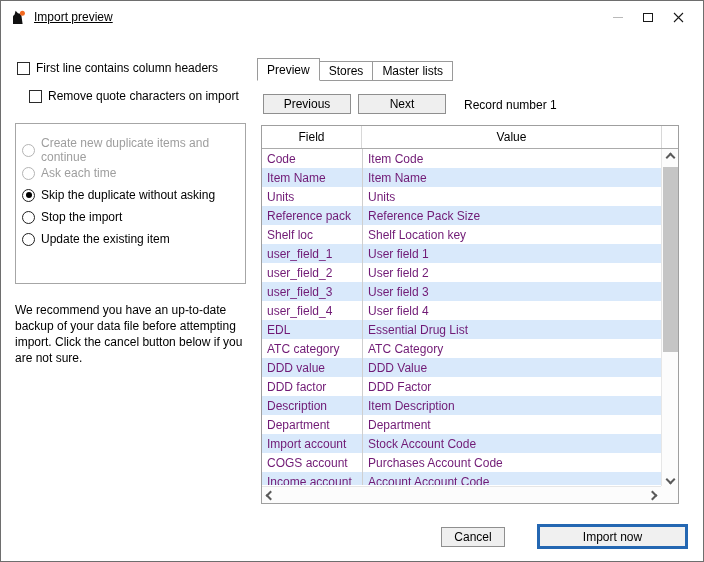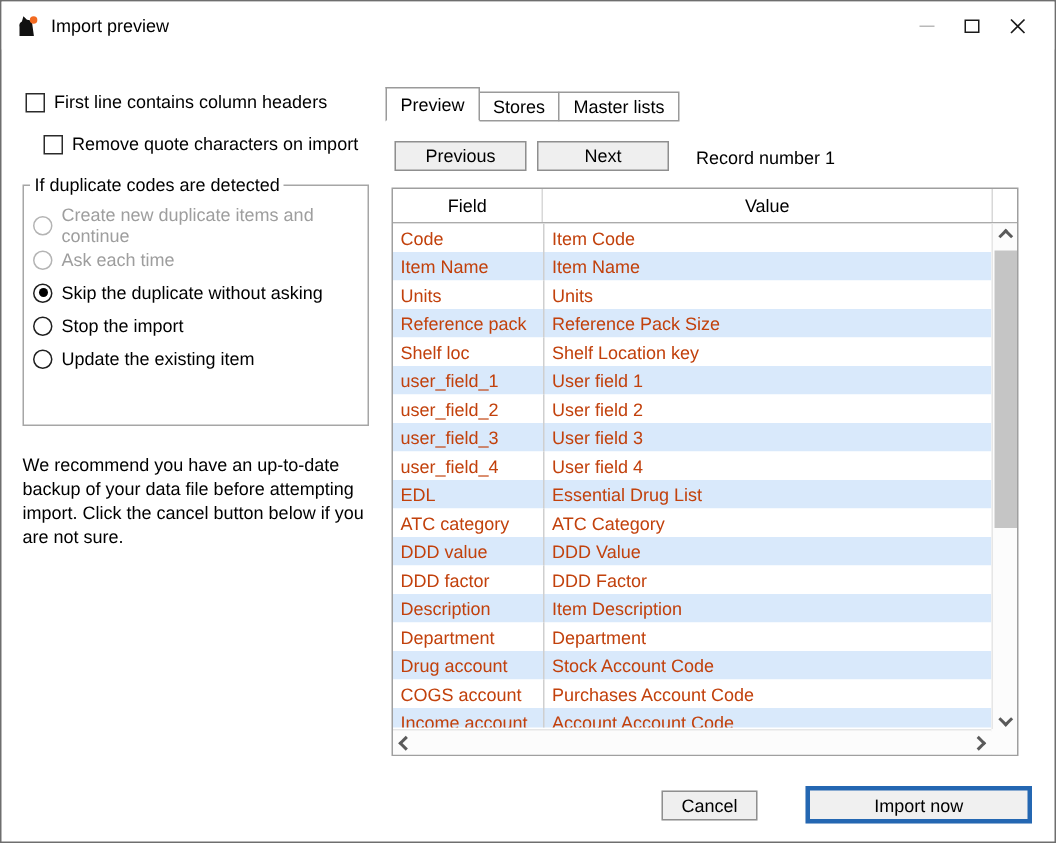--- a/index.html
+++ b/index.html
@@ -2,21 +2,21 @@
 <html><head>
 <meta charset="utf-8">
 <style>
   html,body{margin:0;padding:0;background:#d7d7d7;font-family:"Liberation Sans",sans-serif;}
   *{box-sizing:border-box;}
   .window{position:relative;width:704px;height:562px;background:#fff;border:1px solid #6e6e6e;
           font-size:12px;color:#000;overflow:hidden;}
   
   .titlebar{position:absolute;top:0;left:0;right:0;height:32px;background:#fff;display:flex;align-items:center;}
   .app-icon{width:17px;height:17px;margin-left:9px;position:relative;flex:0 0 auto;}
-  .window-title{margin-left:7px;font-size:12px;color:#000;}
+  .window-title{margin-left:7px;font-size:12px;color:#000;text-decoration:underline;}
   .win-controls{position:absolute;right:10px;top:0;height:32px;display:flex;}
   .win-btn{width:30px;height:32px;display:flex;align-items:center;justify-content:center;cursor:default;}
   .min-glyph{width:10px;height:0;border-top:1px solid #b9b9b9;}
   .max-glyph{width:10px;height:9px;border:1px solid #1a1a1a;}
   
   .chk-row{position:absolute;left:16px;display:flex;align-items:center;height:14px;}
   .chk-box{width:13px;height:13px;border:1px solid #2b2b2b;background:#fff;margin-right:6px;flex:0 0 auto;}
   .groupbox{position:absolute;left:14px;top:122px;width:231px;height:161px;border:1px solid #a6a6a6;}
   .group-legend{position:absolute;top:-8px;left:4px;background:#fff;padding:0 3px;font-size:12px;color:#000;}
   .radio-row{position:absolute;left:6px;display:flex;align-items:center;height:14px;}
@@ -40,21 +40,21 @@
   
   .tbl{position:absolute;left:260px;top:124px;width:418px;height:379px;border:1px solid #9f9f9f;background:#fff;}
   .tbl-header{position:absolute;top:0;left:0;right:0;height:23px;border-bottom:1px solid #ababab;display:flex;}
   .th{display:flex;align-items:center;justify-content:center;font-size:12px;color:#000;}
   .th-field{width:100px;border-right:1px solid #d8d8d8;}
   .th-value{flex:1;border-right:1px solid #d8d8d8;}
   .th-corner{width:16px;}
   .tbl-rows{position:absolute;top:23px;left:0;width:399px;height:336px;overflow:hidden;}
   .row{display:flex;height:19px;background:#fff;}
   .row:nth-child(even){background:#d9e9fb;}
-  .cell{font-size:12px;color:#c2410c;display:flex;align-items:center;white-space:nowrap;overflow:hidden;}
+  .cell{font-size:12px;color:#701a75;display:flex;align-items:center;white-space:nowrap;overflow:hidden;}
   .cell.field{width:100px;padding-left:5px;flex:0 0 auto;}
   .cell.value{flex:1;border-left:1px solid #cfcfcf;padding-left:5px;}
   
   .vscroll{position:absolute;top:23px;right:0;width:17px;height:339px;background:#fcfcfc;border-left:1px solid #e6e6e6;}
   .hscroll{position:absolute;bottom:0;left:0;width:399px;height:17px;background:#fcfcfc;border-top:1px solid #e6e6e6;}
   .sb-corner{position:absolute;bottom:0;right:0;width:17px;height:17px;background:#fcfcfc;}
   .vthumb{position:absolute;left:1px;top:18px;width:15px;height:185px;background:#c5c5c5;}
   .chev{width:7px;height:7px;border-left:2px solid #5a5a5a;border-top:2px solid #5a5a5a;display:block;}
   .chev-up{transform:rotate(45deg);}  .chev-down{transform:rotate(225deg);}
   .chev-left{transform:rotate(-45deg);} .chev-right{transform:rotate(135deg);}
@@ -97,21 +97,20 @@
   <div class="chk-row" style="top:60px;">
     <span class="chk-box"></span>
     <span>First line contains column headers</span>
   </div>
   <div class="chk-row" style="top:88px;padding-left:12px;">
     <span class="chk-box"></span>
     <span>Remove quote characters on import</span>
   </div>
 
   <div class="groupbox">
-    <span class="group-legend">If duplicate codes are detected</span>
     <div class="radio-row disabled" style="top:19px;">
       <span class="radio-circ"></span>
       <span class="lbl">Create new duplicate items and continue</span>
     </div>
     <div class="radio-row disabled" style="top:42px;">
       <span class="radio-circ"></span>
       <span class="lbl">Ask each time</span>
     </div>
     <div class="radio-row" style="top:64px;">
       <span class="radio-circ">
@@ -202,21 +201,21 @@
         </div>
         <div class="row">
           <div class="cell field">Description</div>
           <div class="cell value">Item Description</div>
         </div>
         <div class="row">
           <div class="cell field">Department</div>
           <div class="cell value">Department</div>
         </div>
         <div class="row">
-          <div class="cell field">Drug account</div>
+          <div class="cell field">Import account</div>
           <div class="cell value">Stock Account Code</div>
         </div>
         <div class="row">
           <div class="cell field">COGS account</div>
           <div class="cell value">Purchases Account Code</div>
         </div>
         <div class="row">
           <div class="cell field">Income account</div>
           <div class="cell value">Account Account Code</div>
         </div>

